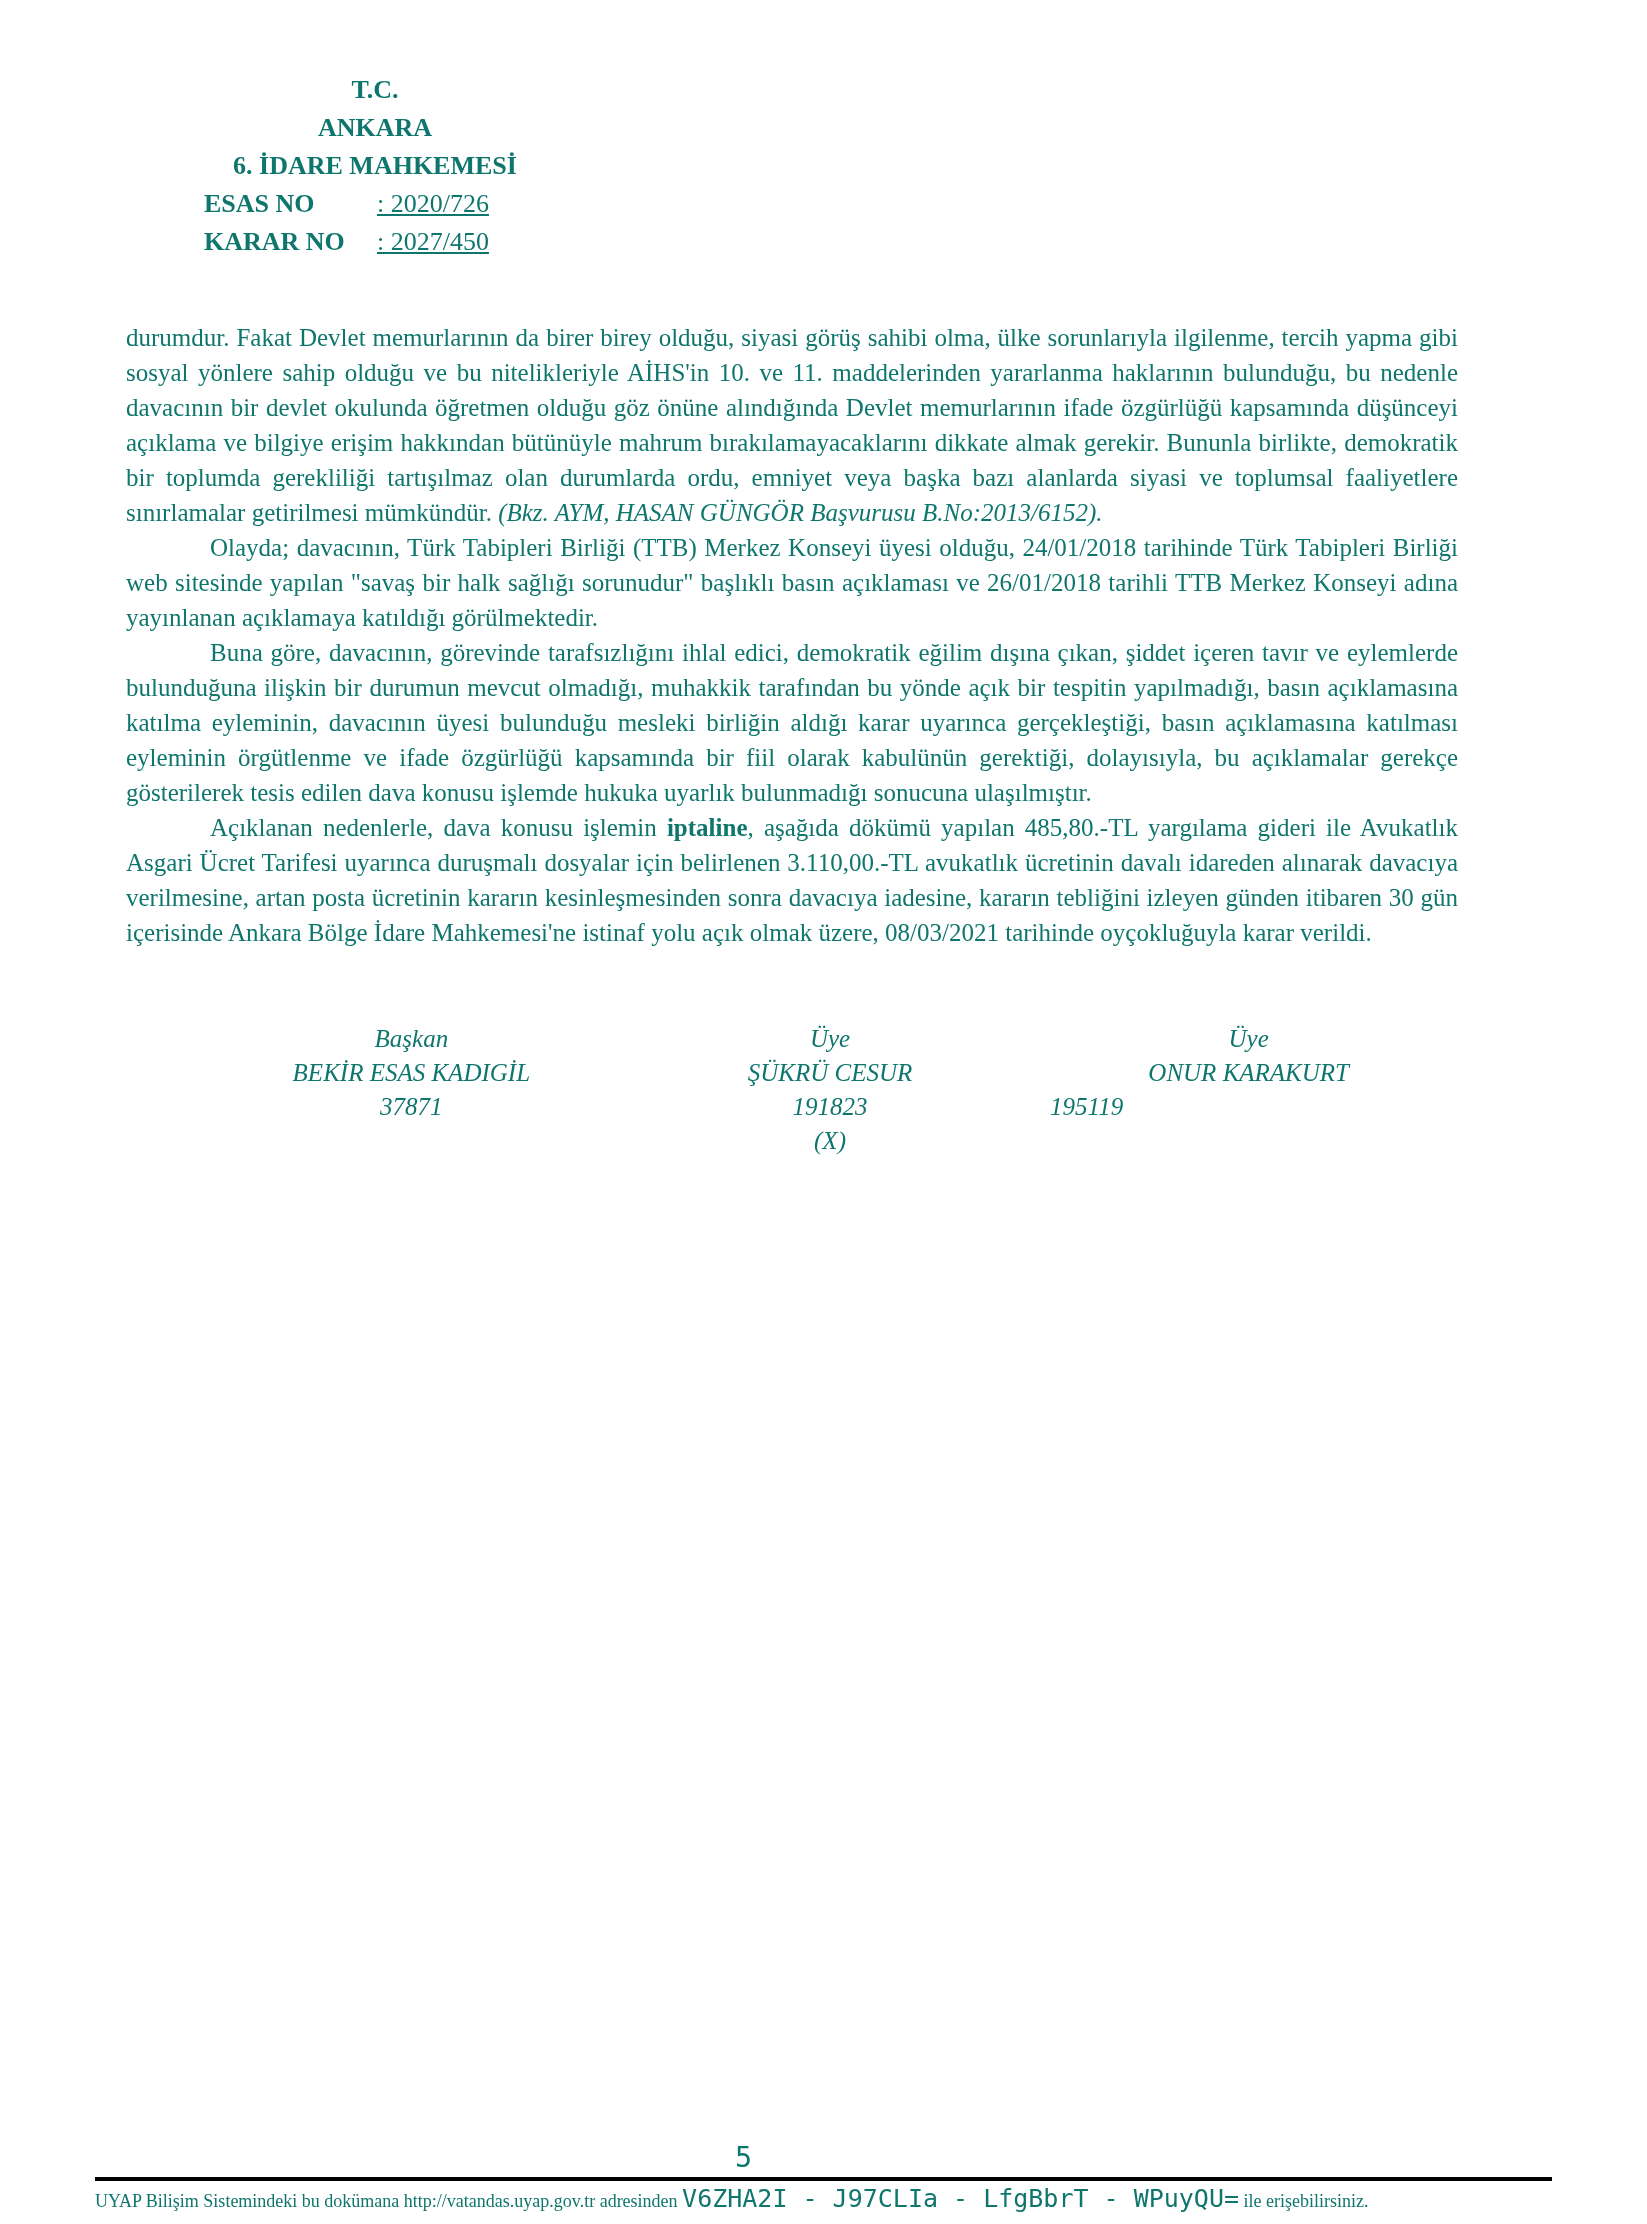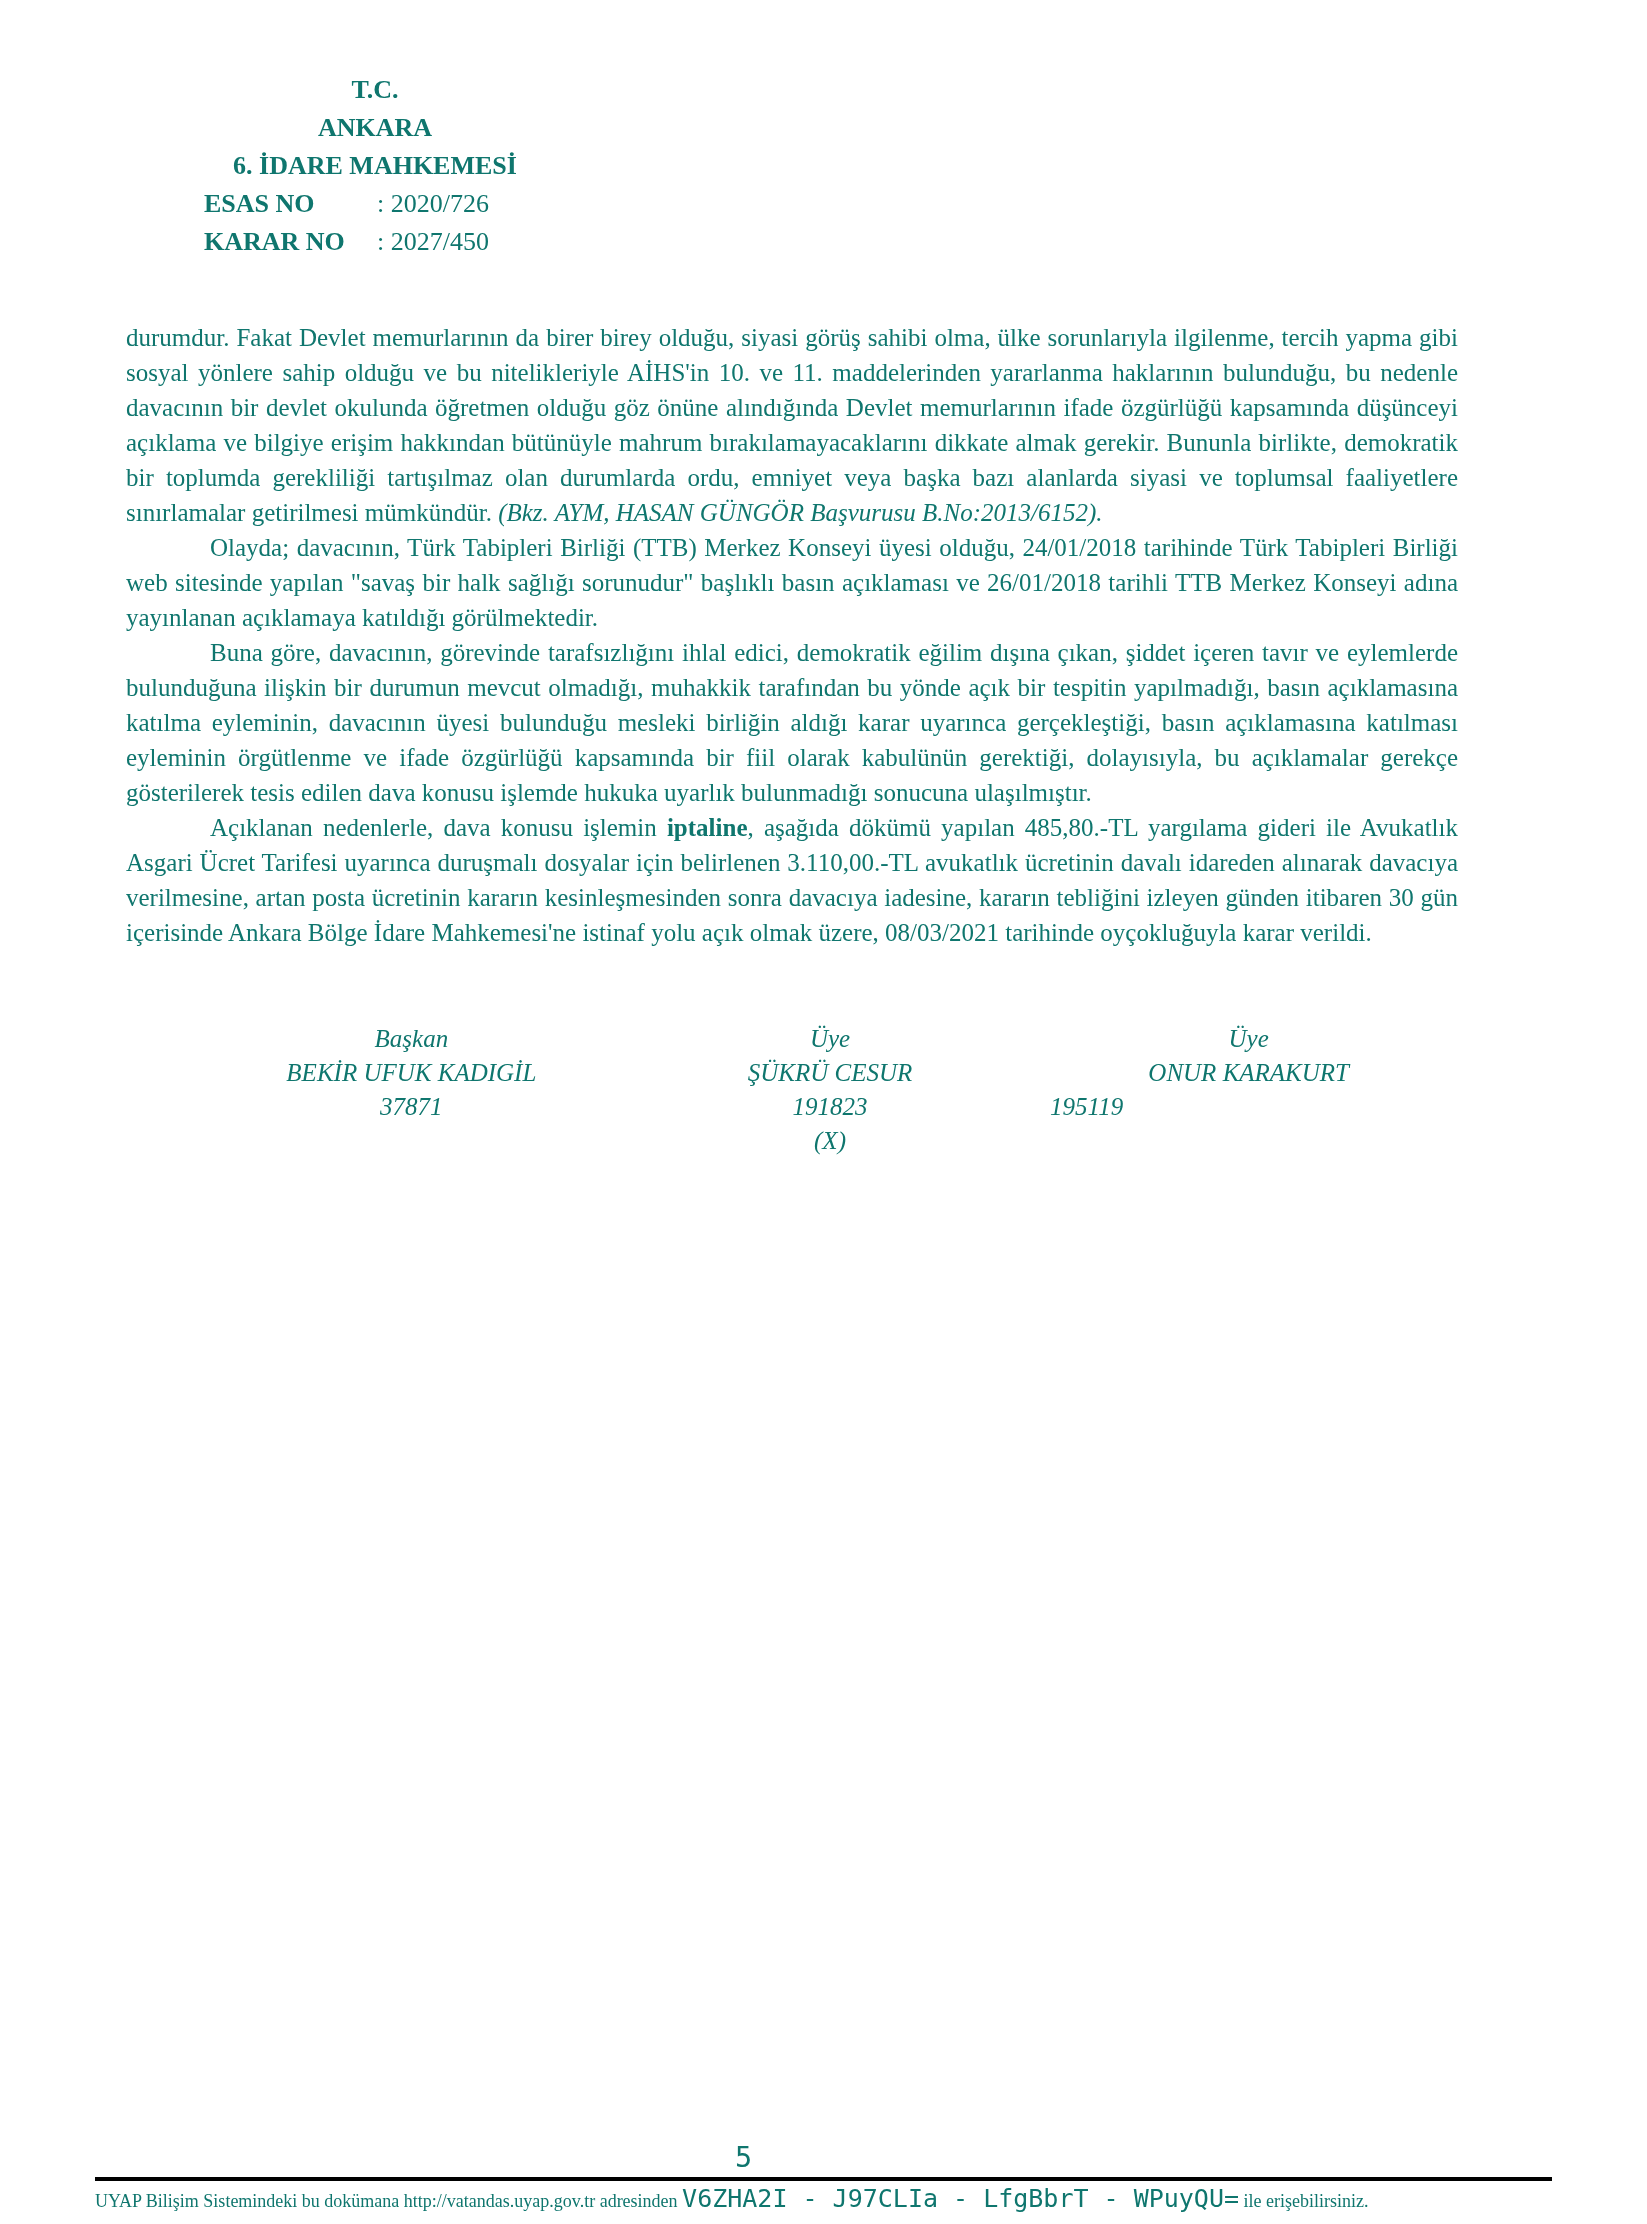--- a/index.html
+++ b/index.html
@@ -16,21 +16,21 @@
   .doc-header {
     margin: 71px 0 0 204px;
     width: 342px;
     font-weight: bold;
     font-size: 26px;
     line-height: 38px;
   }
   .hc { text-align: center; }
   .hrow { display: flex; }
   .hlbl { width: 173px; flex: 0 0 173px; }
-  .hval { font-weight: normal; }
+  .hval { font-weight: normal; text-decoration: underline; }
   
   .content {
     margin: 59px 189px 0 126px; 
     font-size: 25px;
     line-height: 35px;
     text-align: justify;
   }
   .content p { margin: 0; text-indent: 84px; }
   .content p.no-indent { text-indent: 0; }
   
@@ -91,21 +91,21 @@
 
   <div class="content">
     <p class="no-indent"><span>durumdur. Fakat Devlet memurlarının da birer birey olduğu, siyasi görüş sahibi olma, ülke sorunlarıyla ilgilenme, tercih yapma gibi sosyal yönlere sahip olduğu ve bu nitelikleriyle AİHS'in 10. ve 11. maddelerinden yararlanma haklarının bulunduğu, bu nedenle davacının bir devlet okulunda öğretmen olduğu göz önüne alındığında Devlet memurlarının ifade özgürlüğü kapsamında düşünceyi açıklama ve bilgiye erişim hakkından bütünüyle mahrum bırakılamayacaklarını dikkate almak gerekir. Bununla birlikte, demokratik bir toplumda gerekliliği tartışılmaz olan durumlarda ordu, emniyet veya başka bazı alanlarda siyasi ve toplumsal faaliyetlere sınırlamalar getirilmesi mümkündür. </span><i>(Bkz. AYM, HASAN GÜNGÖR Başvurusu B.No:2013/6152).</i></p>
     <p>Olayda; davacının, Türk Tabipleri Birliği (TTB) Merkez Konseyi üyesi olduğu, 24/01/2018 tarihinde Türk Tabipleri Birliği web sitesinde yapılan "savaş bir halk sağlığı sorunudur" başlıklı basın açıklaması ve 26/01/2018 tarihli TTB Merkez Konseyi adına yayınlanan açıklamaya katıldığı görülmektedir.</p>
     <p>Buna göre, davacının, görevinde tarafsızlığını ihlal edici, demokratik eğilim dışına çıkan, şiddet içeren tavır ve eylemlerde bulunduğuna ilişkin bir durumun mevcut olmadığı, muhakkik tarafından bu yönde açık bir tespitin yapılmadığı, basın açıklamasına katılma eyleminin, davacının üyesi bulunduğu mesleki birliğin aldığı karar uyarınca gerçekleştiği, basın açıklamasına katılması eyleminin örgütlenme ve ifade özgürlüğü kapsamında bir fiil olarak kabulünün gerektiği, dolayısıyla, bu açıklamalar gerekçe gösterilerek tesis edilen dava konusu işlemde hukuka uyarlık bulunmadığı sonucuna ulaşılmıştır.</p>
     <p><span>Açıklanan nedenlerle, dava konusu işlemin </span><b>iptaline</b><span>, aşağıda dökümü yapılan 485,80.-TL yargılama gideri ile Avukatlık Asgari Ücret Tarifesi uyarınca duruşmalı dosyalar için belirlenen 3.110,00.-TL avukatlık ücretinin davalı idareden alınarak davacıya verilmesine, artan posta ücretinin kararın kesinleşmesinden sonra davacıya iadesine, kararın tebliğini izleyen günden itibaren 30 gün içerisinde Ankara Bölge İdare Mahkemesi'ne istinaf yolu açık olmak üzere, 08/03/2021 tarihinde oyçokluğuyla karar verildi.</span></p>
 
     <div class="signatures">
       <div class="sig-col">
         <div>Başkan</div>
-        <div>BEKİR UFUK KADIGİL</div>
+        <div>BEKİR ESAS KADIGİL</div>
         <div>37871</div>
       </div>
       <div class="sig-col">
         <div>Üye</div>
         <div>ŞÜKRÜ CESUR</div>
         <div>191823</div>
         <div>(X)</div>
       </div>
       <div class="sig-col">
         <div>Üye</div>

